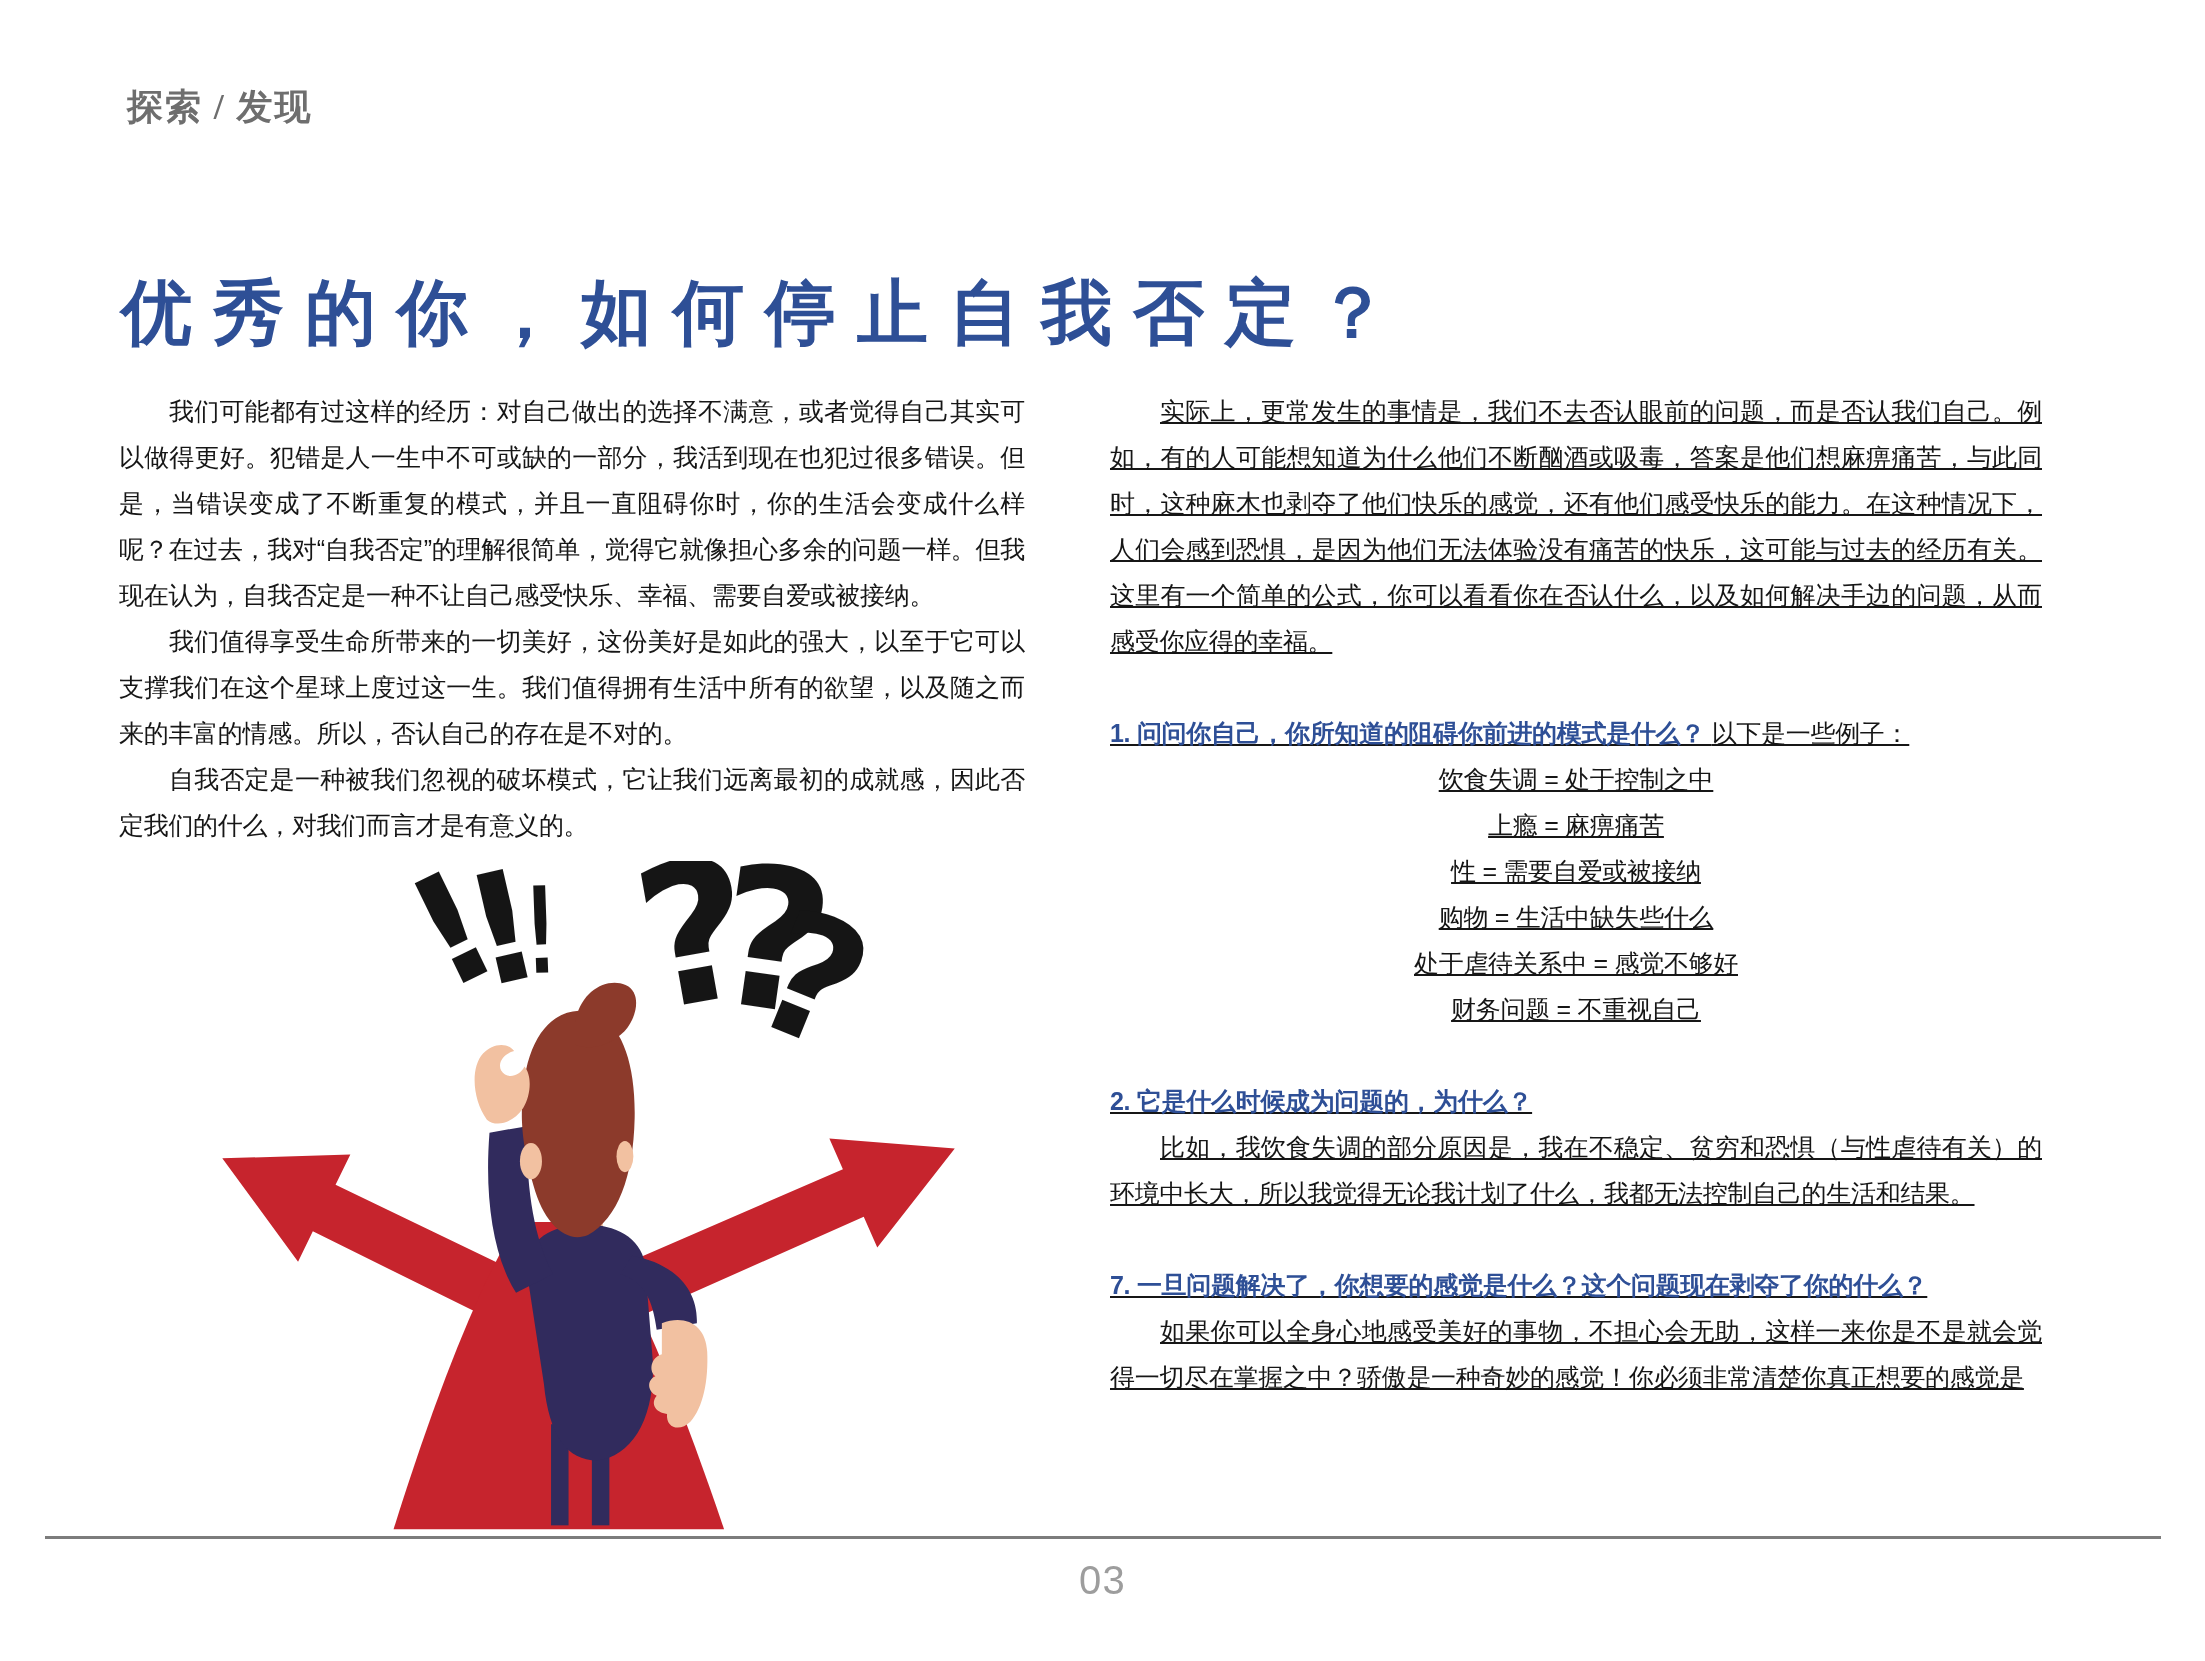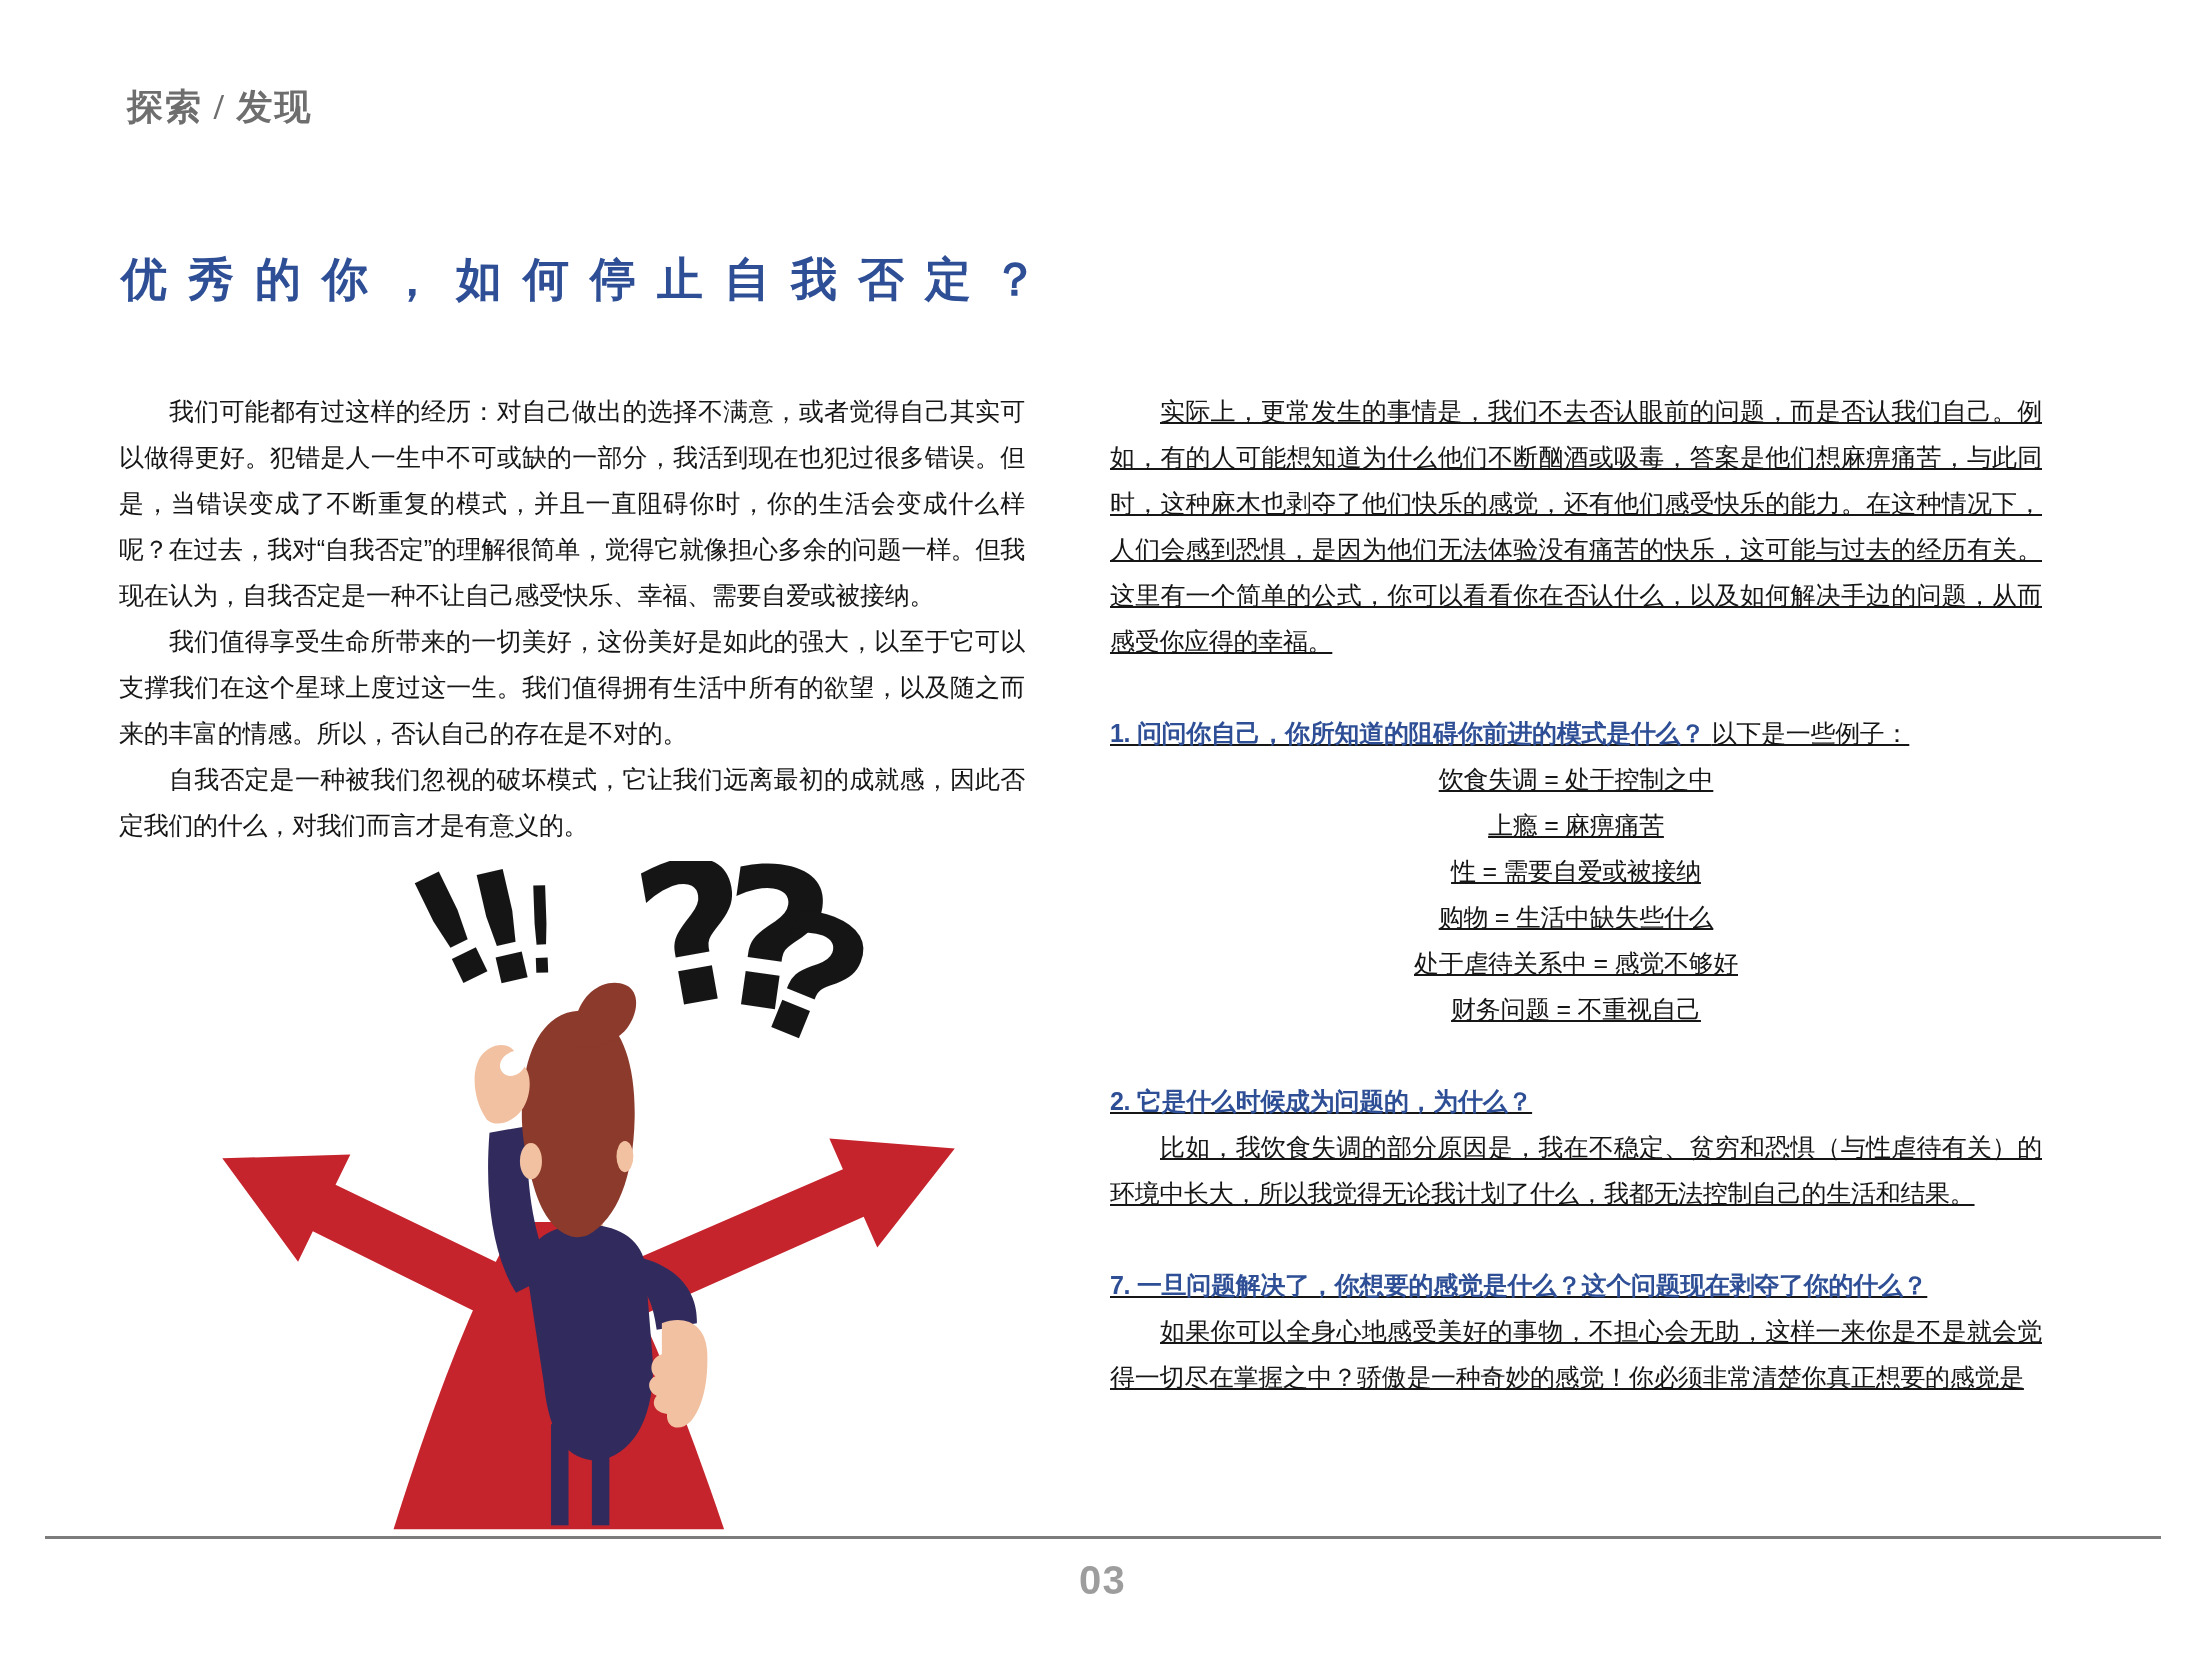--- a/index.html
+++ b/index.html
@@ -8,21 +8,21 @@
     background:#ffffff; overflow:hidden;
     font-family:"Liberation Sans", sans-serif;
   }
   .kicker {
     position:absolute; left:127px; top:83px;
     font-family:"Liberation Serif", serif;
     font-size:36px; font-weight:700; color:#6e6e6e; letter-spacing:1.9px;
   }
   .title {
     position:absolute; left:121px; top:218px;
-    font-size:46px; font-weight:800; color:#2e4f96;
+    font-size:71px; font-weight:800; color:#2e4f96;
     letter-spacing:21px; white-space:nowrap;
   }
   .col {
     position:absolute; top:388px;
     font-size:25px; line-height:46px; letter-spacing:-0.3px;
     color:#161616; font-weight:500; text-align:justify;
   }
   .col-left  { left:119px;  width:906px; }
   .col-right { left:1110px; width:932px;text-decoration:underline; }
   .col p { margin:0; text-indent:2em; }
@@ -34,21 +34,21 @@
   .illustration {
     position:absolute; left:194px; top:861px;
     width:810px; height:669px;
   }
   .footer-line {
     position:absolute; left:45px; top:1536px;
     width:2116px; height:3.2px; background:#7c7c7c;
   }
   .page-number {
     position:absolute; left:0; top:1558px; width:100%;
-    text-align:center; font-size:40px; font-weight:700;
+    text-align:center; font-size:40px; font-weight:400;
     color:#9d9d9d; letter-spacing:1.3px;
   }
   .qmark { font-family:"DejaVu Sans", sans-serif; font-weight:900; }
 </style>
 </head>
 <body>
 
 <div class="page">
 
   <div class="kicker">探索 / 发现</div>

